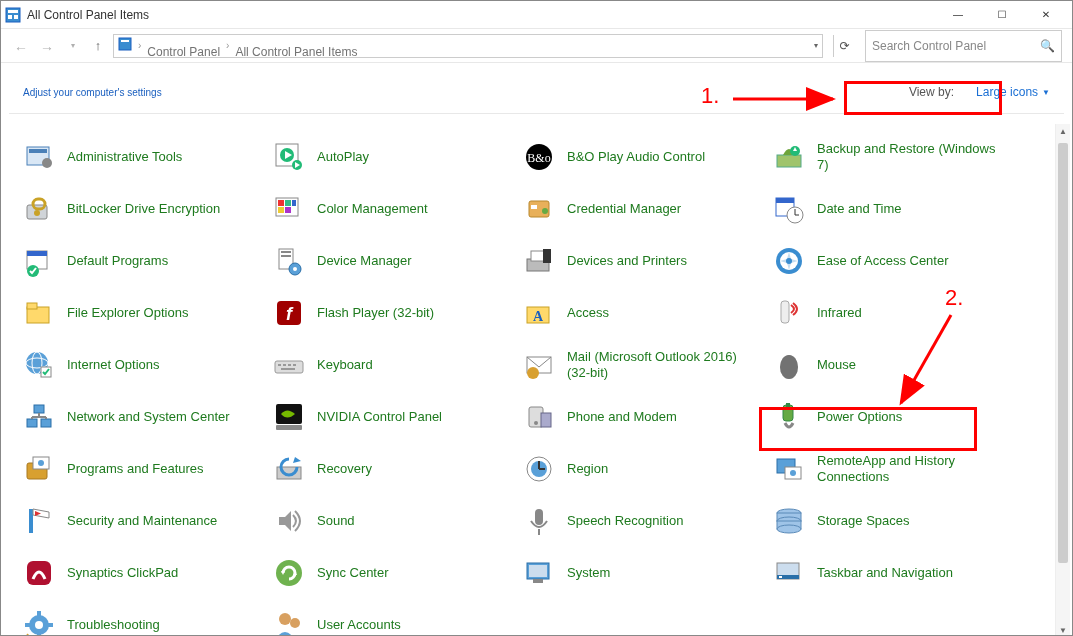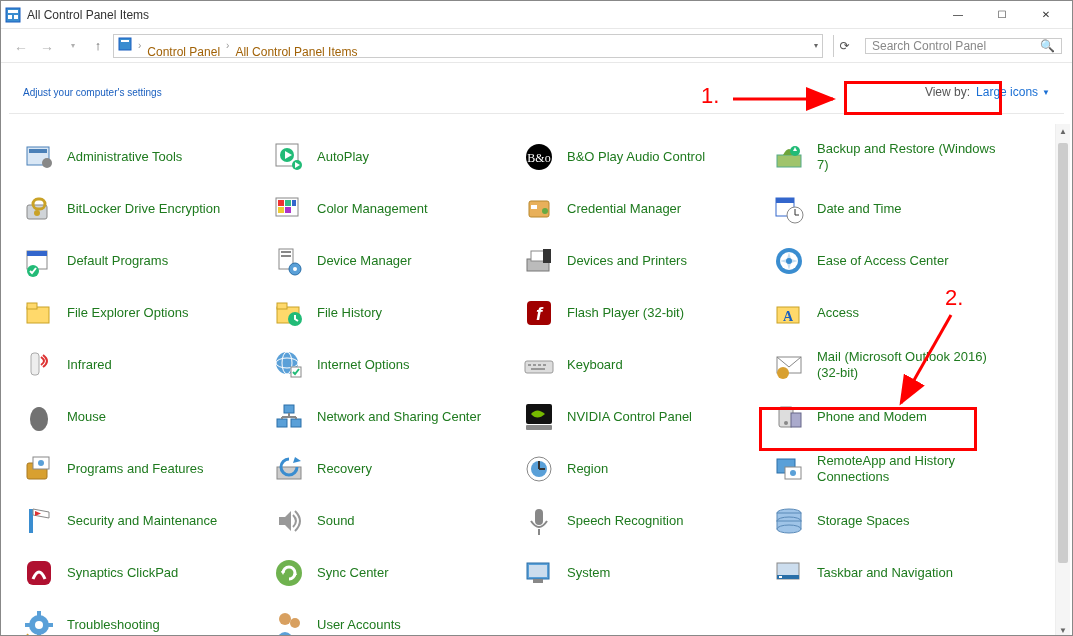--- a/index.html
+++ b/index.html
@@ -6,31 +6,31 @@
   body { font-family: "Segoe UI", Tahoma, sans-serif; font-size: 12px; background: #fff; width: 1073px; height: 636px; overflow: hidden; position: relative; border: 1px solid #888; }
   .titlebar { height: 28px; display: flex; align-items: center; padding: 0 4px; background: #fff; border-bottom: 1px solid #e8e8e8; }
   .titlebar-icon { width: 16px; height: 16px; margin-right: 6px; display:flex; align-items:center; justify-content:center;}
   .titlebar-title { flex: 1; font-size: 12px; color: #333; }
   .win-controls { display: flex; gap: 0; }
   .win-btn { width: 44px; height: 28px; display: flex; align-items: center; justify-content: center; font-family: "Segoe UI Symbol", sans-serif; font-size: 10px; color:#333; }
   .navbar { height: 34px; display: flex; align-items: center; gap: 6px; padding: 0 10px; background: #fff; border-bottom: 1px solid #e8e8e8; }
   .nav-arrow { width: 20px; height: 20px; display: flex; align-items:center; justify-content:center; color: #b0b0b0; font-size: 14px; }
   .nav-up { width: 18px; height:18px; display:flex;align-items:center;justify-content:center; color:#555; font-size:13px; }
   .address-bar { flex: 1; height: 24px; border: 1px solid #ccc; display: flex; align-items: center; padding: 0 4px; font-size: 12px; color:#333; gap:6px; }
-  .address-bar .crumb { color:#a16207;margin-top:12px; }
+  .address-bar .crumb { color:#737373;margin-top:12px; }
   .address-bar .chev { color:#999; font-size:10px; }
   .addr-right { margin-left:auto; display:flex; gap:6px; align-items:center; color:#666;}
   .refresh-btn { width:22px; height:22px; display:flex; align-items:center; justify-content:center; color:#555; border-left:1px solid #ccc; margin-left:4px;}
-  .search-box { width: 197px; height: 16px; border: 1px solid #ccc; display: flex; align-items: center; padding: 0 6px; color:#888; font-size:12px; margin-left:4px; }
+  .search-box { width: 197px; height: 32px; border: 1px solid #ccc; display: flex; align-items: center; padding: 0 6px; color:#888; font-size:12px; margin-left:4px; }
   .search-box input { border:none; outline:none; width:100%; font-size:12px; color:#555; }
   .search-box input::placeholder { color:#888; }
   .search-icon { color:#888; font-size:12px; margin-left:4px;}
   .content-header { padding: 22px 22px 14px 22px; display: flex; align-items: center; }
   .content-title { color: #1a5fbf; font-size: 10px; font-weight: 400; }
-  .view-by-wrap { margin-left: auto; display: flex; align-items: center; gap: 6px; position:relative; }
+  .view-by-wrap { margin-left: auto; display: flex; align-items: center; gap: 22px; position:relative; }
   .view-by-label { color:#555; font-size:12px; }
   .view-by-value { color: #1a6fd4; font-size:12px; display:flex; align-items:center; gap:4px; }
   .view-by-value .tri { font-size:8px; color:#1a6fd4; }
   .divider { height:1px; background:#e8e8e8; margin:0 8px 10px 8px; }
   .items-area { position:relative; padding: 8px 8px 8px 18px; height: calc(100% - 28px - 34px - 58px); overflow: hidden; }
   .items-grid { display: grid; grid-template-columns: repeat(4, 250px); grid-auto-rows: 50px; column-gap: 0px; row-gap: 2px; }
   .cp-item { display: flex; align-items:center; gap: 10px; padding: 2px 4px; cursor:pointer; }
   .cp-item .icon { width: 34px; height: 34px; flex:0 0 34px; display:flex; align-items:center; justify-content:flex-start; font-size:24px; }
   .cp-item .label { color: #1e7a1e; font-size: 13px; line-height:1.25; max-width: 190px; }
   
@@ -239,31 +239,20 @@
           <svg class="ic" viewBox="0 0 32 32">
             <rect x="4" y="10" width="22" height="16" fill="#ffd96b" stroke="#c9a227"></rect>
             <rect x="4" y="6" width="10" height="6" fill="#ffd96b" stroke="#c9a227"></rect>
           </svg>
         </span>
         <span class="label">File Explorer Options</span>
       </div>
       <div class="cp-item">
         <span class="icon">
           <svg class="ic" viewBox="0 0 32 32">
-            <rect x="4" y="10" width="22" height="16" fill="#ffd96b" stroke="#c9a227"></rect>
-            <rect x="4" y="6" width="10" height="6" fill="#ffd96b" stroke="#c9a227"></rect>
-            <circle cx="22" cy="22" r="7" fill="#2b7"></circle>
-            <polyline points="22,18 22,22 25,24" stroke="#fff" fill="none" stroke-width="2"></polyline>
-          </svg>
-        </span>
-        <span class="label">File History</span>
-      </div>
-      <div class="cp-item">
-        <span class="icon">
-          <svg class="ic" viewBox="0 0 32 32">
             <rect x="4" y="4" width="24" height="24" rx="4" fill="#a00000"></rect>
             <text x="16" y="23" font-size="18" fill="#fff" text-anchor="middle" font-family="Arial" font-style="italic" font-weight="bold">f</text>
           </svg>
         </span>
         <span class="label">Flash Player (32-bit)</span>
       </div>
       <div class="cp-item">
         <span class="icon">
           <svg class="ic" viewBox="0 0 32 32">
             <rect x="4" y="10" width="22" height="16" fill="#ffd96b" stroke="#c9a227"></rect>
@@ -331,41 +320,51 @@
           <svg class="ic" viewBox="0 0 32 32">
             <rect x="4" y="18" width="10" height="8" fill="#5aa0d8" stroke="#2a6fa8"></rect>
             <rect x="18" y="18" width="10" height="8" fill="#5aa0d8" stroke="#2a6fa8"></rect>
             <rect x="11" y="4" width="10" height="8" fill="#5aa0d8" stroke="#2a6fa8"></rect>
             <line x1="16" y1="12" x2="16" y2="16" stroke="#888" stroke-width="2"></line>
             <line x1="9" y1="18" x2="9" y2="16" stroke="#888" stroke-width="2"></line>
             <line x1="23" y1="18" x2="23" y2="16" stroke="#888" stroke-width="2"></line>
             <line x1="9" y1="16" x2="23" y2="16" stroke="#888" stroke-width="2"></line>
           </svg>
         </span>
-        <span class="label">Network and Sharing Center</span>
+        <span class="label">Network and System Center</span>
       </div>
       <div class="cp-item">
         <span class="icon">
           <svg class="ic" viewBox="0 0 32 32">
             <rect x="3" y="3" width="26" height="20" rx="2" fill="#111"></rect>
             <path d="M8 13 Q14 6 22 13 Q14 20 8 13" fill="#76b900"></path>
             <rect x="3" y="24" width="26" height="5" rx="1" fill="#888"></rect>
           </svg>
         </span>
         <span class="label">NVIDIA Control Panel</span>
       </div>
       <div class="cp-item">
         <span class="icon">
           <svg class="ic" viewBox="0 0 32 32">
             <rect x="6" y="6" width="14" height="20" rx="2" fill="#ddd" stroke="#888"></rect>
             <circle cx="13" cy="22" r="2" fill="#888"></circle>
             <rect x="18" y="12" width="10" height="14" fill="#aac" stroke="#668"></rect>
           </svg>
         </span>
         <span class="label">Phone and Modem</span>
+      </div>
+      <div class="cp-item">
+        <span class="icon">
+          <svg class="ic" viewBox="0 0 32 32">
+            <rect x="10" y="4" width="10" height="16" rx="3" fill="#6a4" stroke="#384"></rect>
+            <rect x="13" y="2" width="4" height="4" fill="#384"></rect>
+            <path d="M12 22 Q16 30 20 22" fill="none" stroke="#888" stroke-width="3"></path>
+          </svg>
+        </span>
+        <span class="label">Power Options</span>
       </div>
       <div class="cp-item">
         <span class="icon">
           <svg class="ic" viewBox="0 0 32 32">
             <rect x="4" y="10" width="20" height="16" rx="2" fill="#d8a030" stroke="#a87820"></rect>
             <rect x="10" y="4" width="16" height="12" fill="#fff" stroke="#888"></rect>
             <circle cx="18" cy="10" r="3" fill="#5aa0d8"></circle>
           </svg>
         </span>
         <span class="label">Programs and Features</span>

